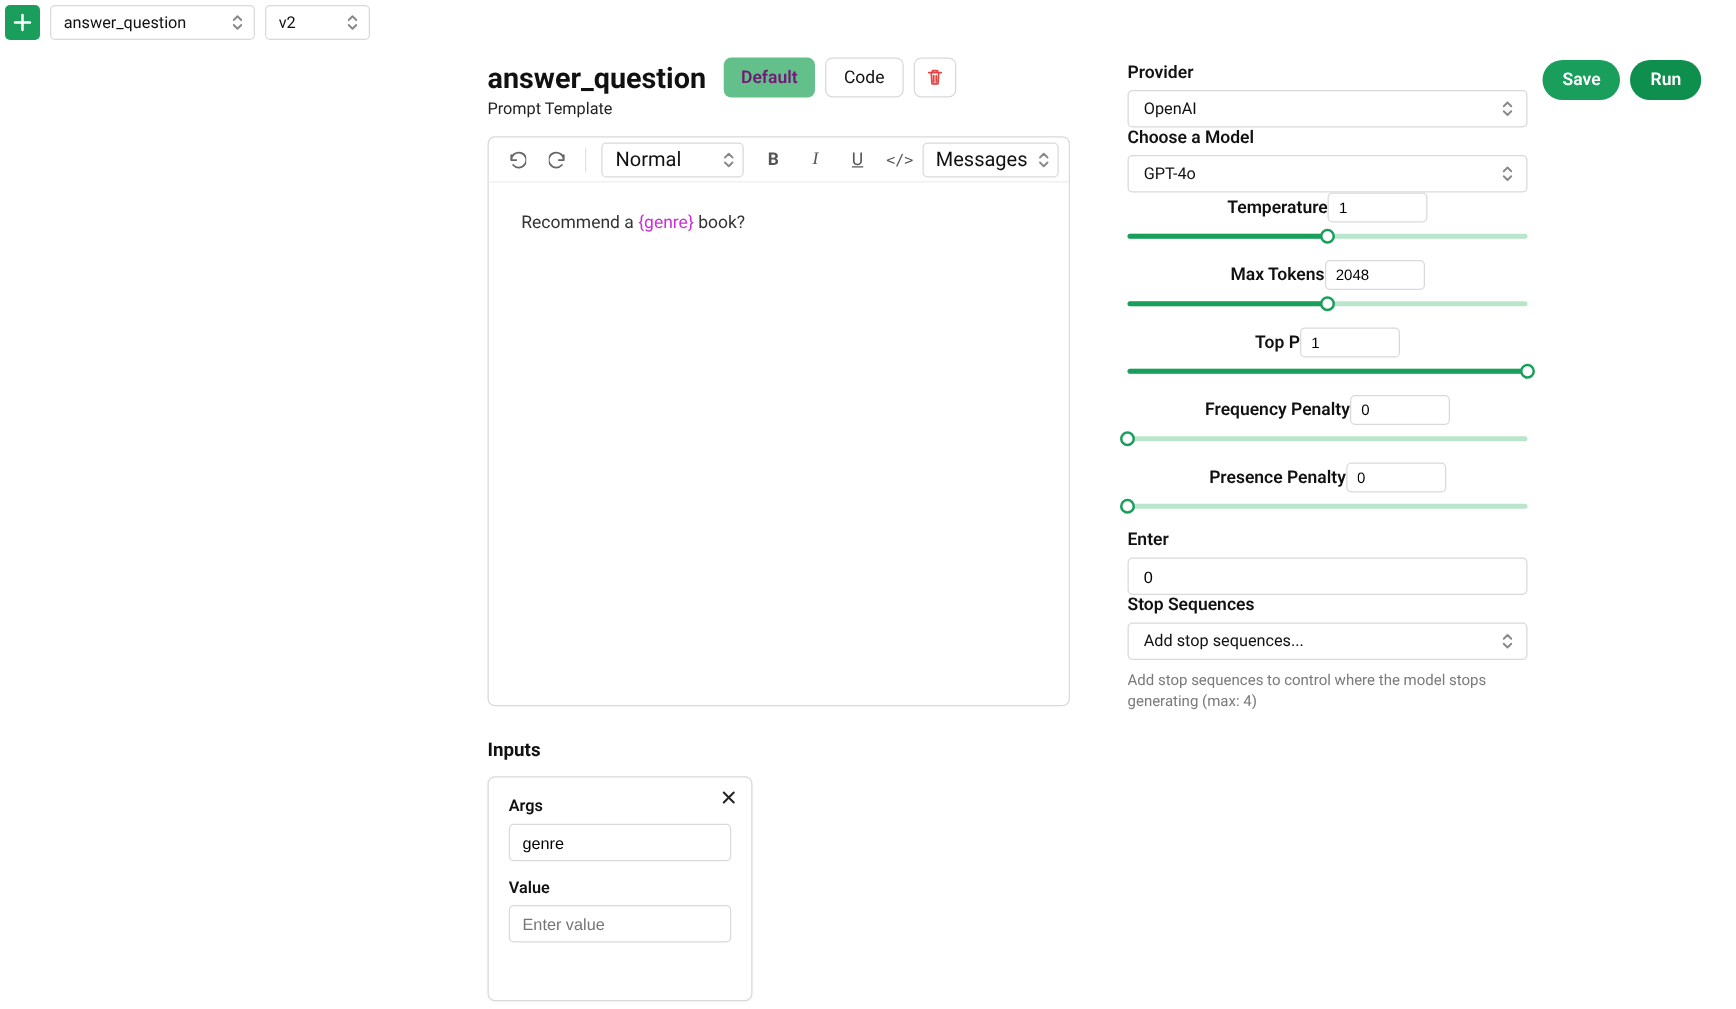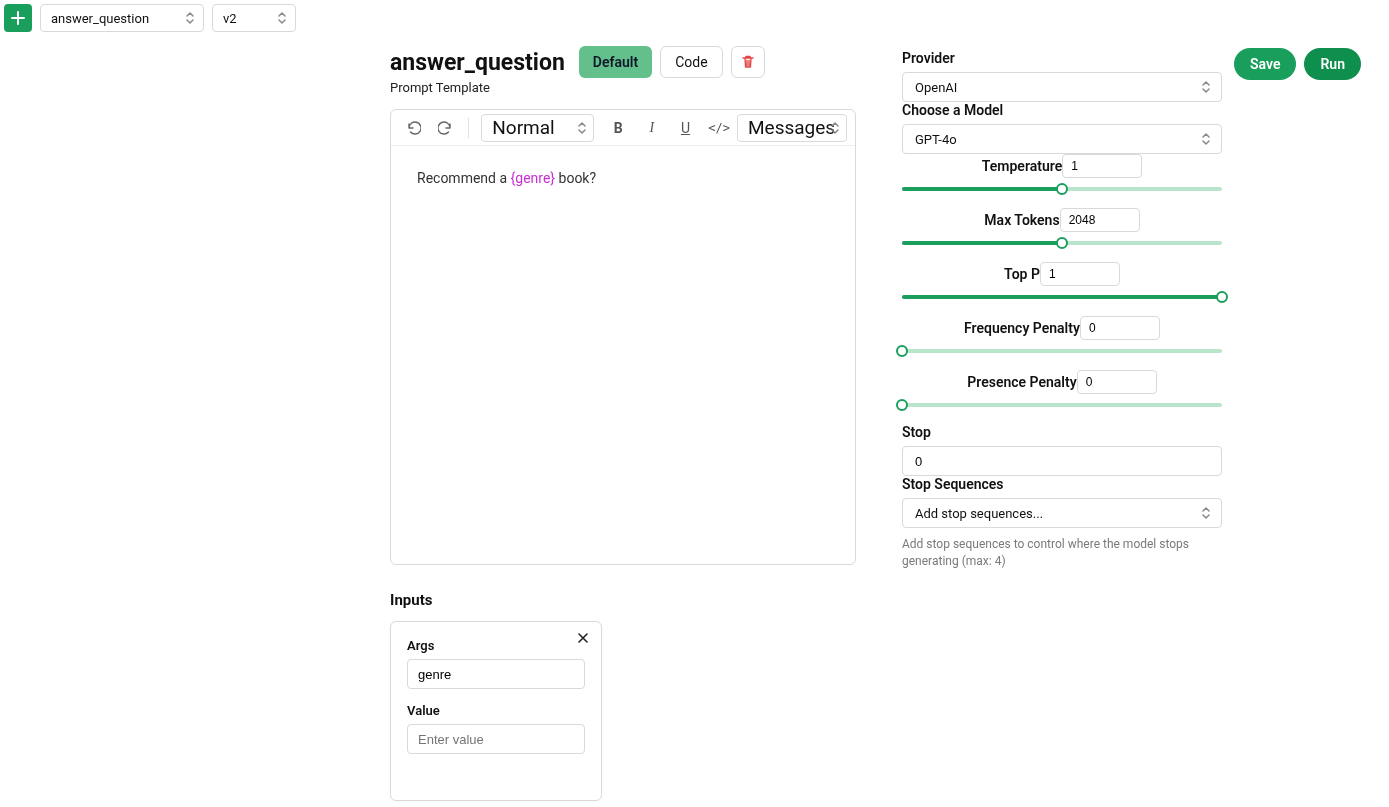--- a/index.html
+++ b/index.html
@@ -64,21 +64,21 @@
   .pill {
     height: 32px;
     padding: 0 14px;
     border-radius: 6px;
     display: inline-flex;
     align-items: center;
     justify-content: center;
     font-size: 14px;
     cursor: pointer;
   }
-  .pill-default { background: #64c08a; color: #0f172a; font-weight: 600; }
+  .pill-default { background: #64c08a; color: #701a75; font-weight: 600; }
   .pill-code { background: #fff; border: 1px solid #d9d9d9; }
   .pill-trash { width: 34px; padding: 0; background: #fff; border: 1px solid #d9d9d9; color: #e34545; }
 
   .sublabel { font-size: 13px; margin-top: 2px; color: #222; }
 
   .editor-wrap {
     margin-top: 14px;
     border: 1px solid #d9d9d9;
     border-radius: 6px;
   }
@@ -98,21 +98,21 @@
     border-radius: 4px;
   }
   .tb-sep { width: 1px; height: 20px; background: #e2e2e2; margin: 0 4px; }
   .tb-select {
     height: 28px;
     border: 1px solid #d9d9d9;
     border-radius: 4px;
     padding: 0 24px 0 10px;
     display: inline-flex;
     align-items: center;
-    font-size: 19px;
+    font-size: 16px;
     position: relative;
     cursor: pointer;
   }
   .tb-select .chev { position: absolute; right: 6px; top: 50%; transform: translateY(-50%); color: #888; }
   .tb-select.normal { width: 114px; margin: 0 6px; }
   .tb-select.messages { width: 110px; margin-left: auto; margin-right: 2px; }
   .editor-body {
     height: 418px;
     padding: 24px 26px;
     font-size: 14px;
@@ -411,21 +411,21 @@
       <div class="field-label">Presence Penalty</div>
       <input class="slider-val" value="0" style="">
     </div>
     <div class="slider">
       <div class="track"></div>
         <div class="fill" style="width: 0%;"></div>
         <div class="thumb" style="left: 0%;"></div>
     </div>
 
     <div class="group" style="margin-top:4px;">
-      <div class="field-label">Stop</div>
+      <div class="field-label">Enter</div>
       <input class="full-input" style="padding-right: 12px;" value="0">
     </div>
 
     <div class="group">
       <div class="field-label">Stop Sequences</div>
       <div class="full-select">
         <span>Add stop sequences...</span>
         <span class="chev">
             <svg width="10" height="14" viewBox="0 0 10 14">
               <path d="M2 5l3-3 3 3M2 9l3 3 3-3" stroke="#888" stroke-width="1.5" fill="none" stroke-linecap="round" stroke-linejoin="round"></path>

